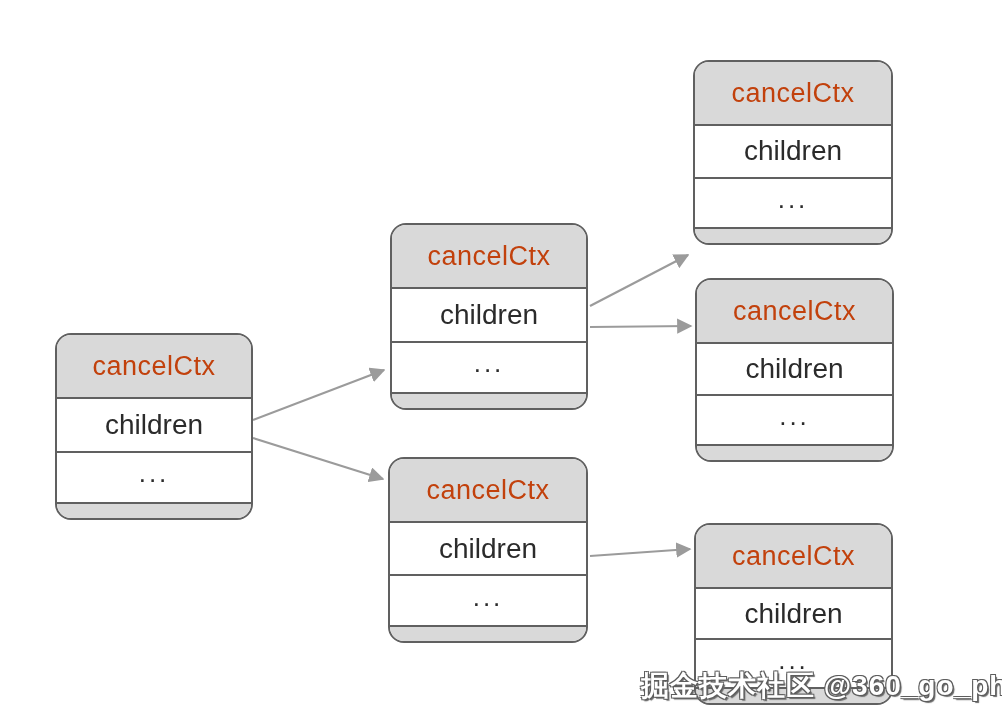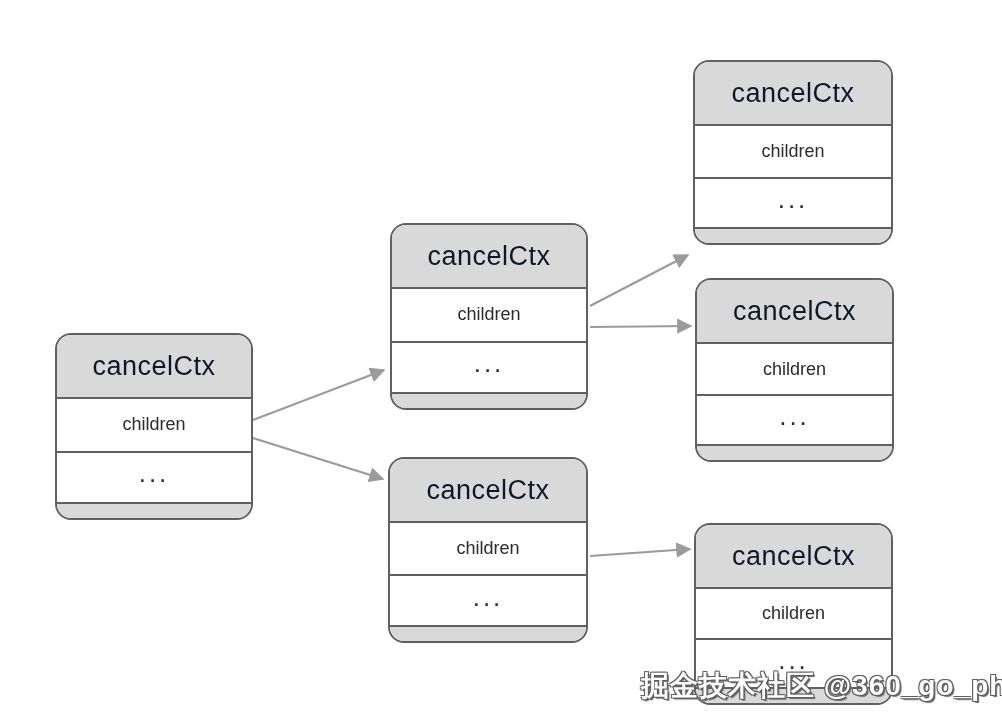--- a/index.html
+++ b/index.html
@@ -31,28 +31,28 @@
     color: #262626;
   }
   .node-header {
     background: #d9d9d9;
     border-bottom: 2px solid #606060;
     display: flex;
     align-items: center;
     justify-content: center;
     font-size: 27px;
     letter-spacing: 0.5px;
-    color: #0f172a;
+    color: #c2410c;
   }
   .node-row {
     background: #ffffff;
     display: flex;
     align-items: center;
     justify-content: center;
-    font-size: 18px;
+    font-size: 28px;
     color: #2b2b2b;
   }
   .node-row + .node-row { border-top: 2px solid #606060; }
   .node-row.ellipsis-row {
     font-size: 26px;
     letter-spacing: 3px;
     line-height: 1;
     padding-bottom: 8px;
   }
   .node-footer {

